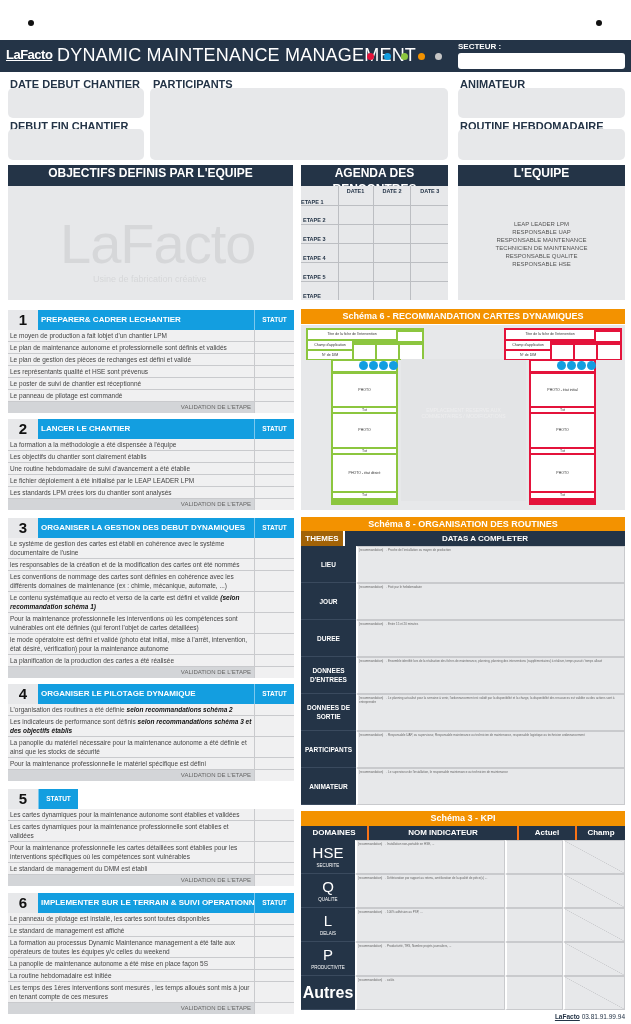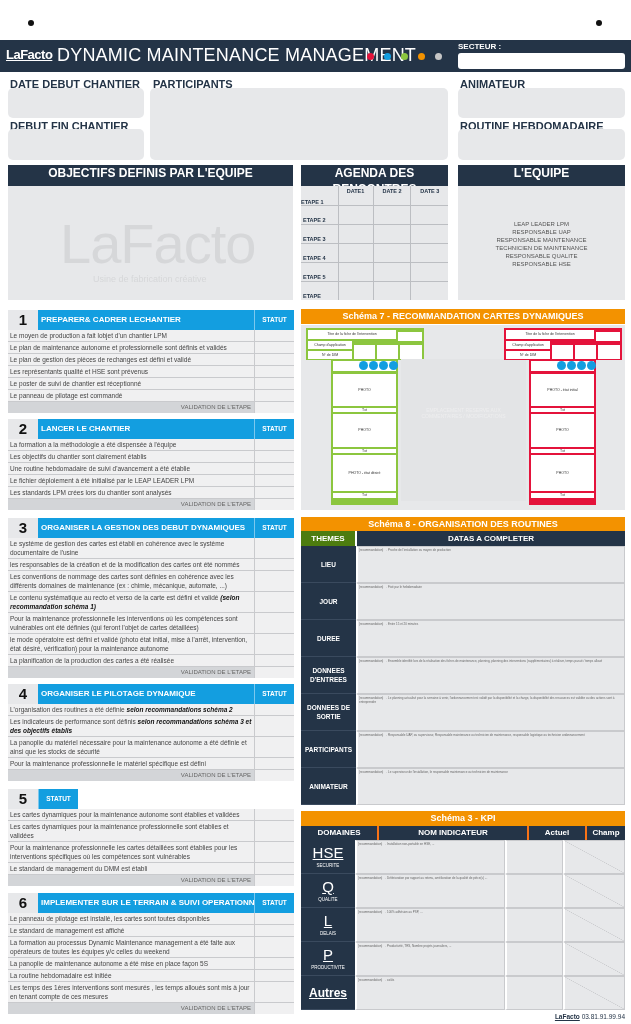--- a/index.html
+++ b/index.html
@@ -38,32 +38,32 @@
   .step-valid .txt { flex: 1; text-align: right; font-size: 6px; color: #666; padding: 2px 3px; line-height: 7px; }
   .step-valid .stat { width: 40px; border-left: 1px solid #c9cacd; background: #f0f0f1; }
   .schema-head { position: absolute; left: 301px; width: 324px; height: 15px; background: #f39200; color: #fff; font-size: 9px; font-weight: bold; text-align: center; line-height: 15px; }
   .card-area { position: absolute; left: 301px; top: 325px; width: 324px; height: 185px; background: #e7e8ea; }
   .card { position: absolute; }
   .card .top { position: absolute; background: #fff; }
   .card .col { position: absolute; background: #fff; }
   .card-tiny { font-size: 3.5px; color: #333; text-align: center; }
   .routines { position: absolute; left: 301px; top: 531px; width: 324px; }
   .rt-head { display: flex; height: 15px; color: #fff; font-size: 8px; font-weight: bold; text-align: center; line-height: 15px; }
-  .rt-head .th { background: #4d7c0f; width: 54px; }
+  .rt-head .th { background: #a16207; width: 42px; }
   .rt-head .dh { background: #243447; flex: 1; border-left: 2px solid #fff; }
   .rt-row { display: flex; height: 37px; }
   .rt-row .theme { width: 55px; background: #243447; color: #fff; font-size: 6.5px; font-weight: bold; text-align: center; display: flex; align-items: center; justify-content: center; line-height: 9px; border-bottom: 1px solid #3a4a5e; }
   .rt-row .data { flex: 1; background: #e7e8ea; border: 1px solid #c9cacd; border-left: 2px solid #fff; font-size: 3px; color: #666; padding: 1px; overflow: hidden; }
   .kpi { position: absolute; left: 301px; top: 826px; width: 324px; }
   .kpi-head { display: flex; height: 14px; color: #fff; font-size: 8px; font-weight: bold; text-align: center; line-height: 14px; background: #243447; }
   .kpi-head div { border-left: 2px solid #f97316; }
   .kpi-head div:first-child { border-left: none; }
   .kpi-row { display: flex; height: 34px; }
   .kpi-row .dom { width: 54px; background: #243447; color: #fff; text-align: center; display: flex; flex-direction: column; align-items: center; justify-content: center; border-bottom: 1px solid #3a4a5e; }
-  .kpi-row .dom .big { font-size: 15px; line-height: 16px; text-decoration: underline; }
+  .kpi-row .dom .big { font-size: 15px; line-height: 16px; }
   .kpi-row .dom .small { font-size: 4.5px; margin-top: 2px; }
   .kpi-row .cell { background: #e7e8ea; border: 1px solid #c9cacd; border-left: 2px solid #fff; font-size: 3px; color: #666; padding: 1px; position: relative; overflow: hidden; }
   .diag { position: absolute; inset: 0; background: linear-gradient(to top right, transparent calc(50% - 0.5px), #c9cacd 50%, transparent calc(50% + 0.5px)); }
   .footer { position: absolute; right: 6px; top: 1013px; font-size: 6.5px; color: #243447; }
   .footer b { text-decoration: underline; }
 </style>
 </head>
 <body>
 
 <div class="hole" style="left:28px;"></div>
@@ -347,21 +347,21 @@
   <div class="step-row">
       <div class="txt">Les temps des 1ères interventions sont mesurés , les temps alloués sont mis à jour en tenant compte de ces mesures</div>
       <div class="stat"></div>
     </div>
   <div class="step-valid">
       <div class="txt">VALIDATION DE L'ETAPE</div>
       <div class="stat"></div>
     </div>
 </div>
 
-<div class="schema-head" style="top:309px;">Schéma 7 - RECOMMANDATION CARTES DYNAMIQUES</div>
+<div class="schema-head" style="top:309px;">Schéma 6 - RECOMMANDATION CARTES DYNAMIQUES</div>
 <div class="card-area">
 
   <div class="card" style="left:5px; top:3px;">
     <div style="position:absolute; left:0; top:0; width:118px; height:32px; background:#8cc63f;"></div>
     <div class="top card-tiny" style="left:2px; top:2px; width:88px; height:9px; line-height:9px;">Titre de la fiche de l'intervention</div>
     <div class="top" style="left:92px; top:4px; width:24px; height:9px;"></div>
     <div class="top card-tiny" style="left:2px; top:13px; width:44px; height:8px; line-height:8px;">Champ d'application</div>
     <div class="top card-tiny" style="left:2px; top:23px; width:44px; height:8px; line-height:8px;">N° de DIM</div>
     <div class="top" style="left:48px; top:17px; width:21px; height:14px;"></div>
     <div class="top" style="left:71px; top:17px; width:21px; height:14px;"></div>
@@ -444,21 +444,21 @@
     </div>
   <div class="rt-row">
       <div class="theme">ANIMATEUR</div>
       <div class="data">(recommandation) → Le superviseur de l'installation, le responsable maintenance ou technicien de maintenance</div>
     </div>
 </div>
 
 <div class="schema-head" style="top:811px;">Schéma 3 - KPI</div>
 <div class="kpi">
   <div class="kpi-head">
-    <div style="width:76px;">DOMAINES</div>
+    <div style="width:66px;">DOMAINES</div>
     <div style="width:150px;">NOM INDICATEUR</div>
     <div style="width:58px;">Actuel</div>
     <div style="flex:1;">Champ</div>
   </div>
   <div class="kpi-row">
       <div class="dom">
         <div class="big">HSE</div>
         <div class="small">SECURITE</div>
       </div>
       <div class="cell" style="width:150px;">(recommandation) → Installation non-portable en HSE, ...</div>
@@ -495,21 +495,21 @@
         <div class="small">PRODUCTIVITE</div>
       </div>
       <div class="cell" style="width:150px;">(recommandation) → Productivité, TRS, Nombre projets journaliers, ...</div>
       <div class="cell" style="width:58px;"></div>
       <div class="cell" style="flex:1;">
         <div class="diag"></div>
       </div>
     </div>
   <div class="kpi-row">
       <div class="dom">
-        <div class="big" style="font-weight:bold; font-size:12px;">Autres</div>
+        <div class="big" style="font-weight:bold; font-size:16px;">Autres</div>
       </div>
       <div class="cell" style="width:150px;">(recommandation) → coûts</div>
       <div class="cell" style="width:58px;"></div>
       <div class="cell" style="flex:1;">
         <div class="diag"></div>
       </div>
     </div>
 </div>
 
 <div class="footer"><b>LaFacto</b> <span>03.81.91.99.94</span></div>

